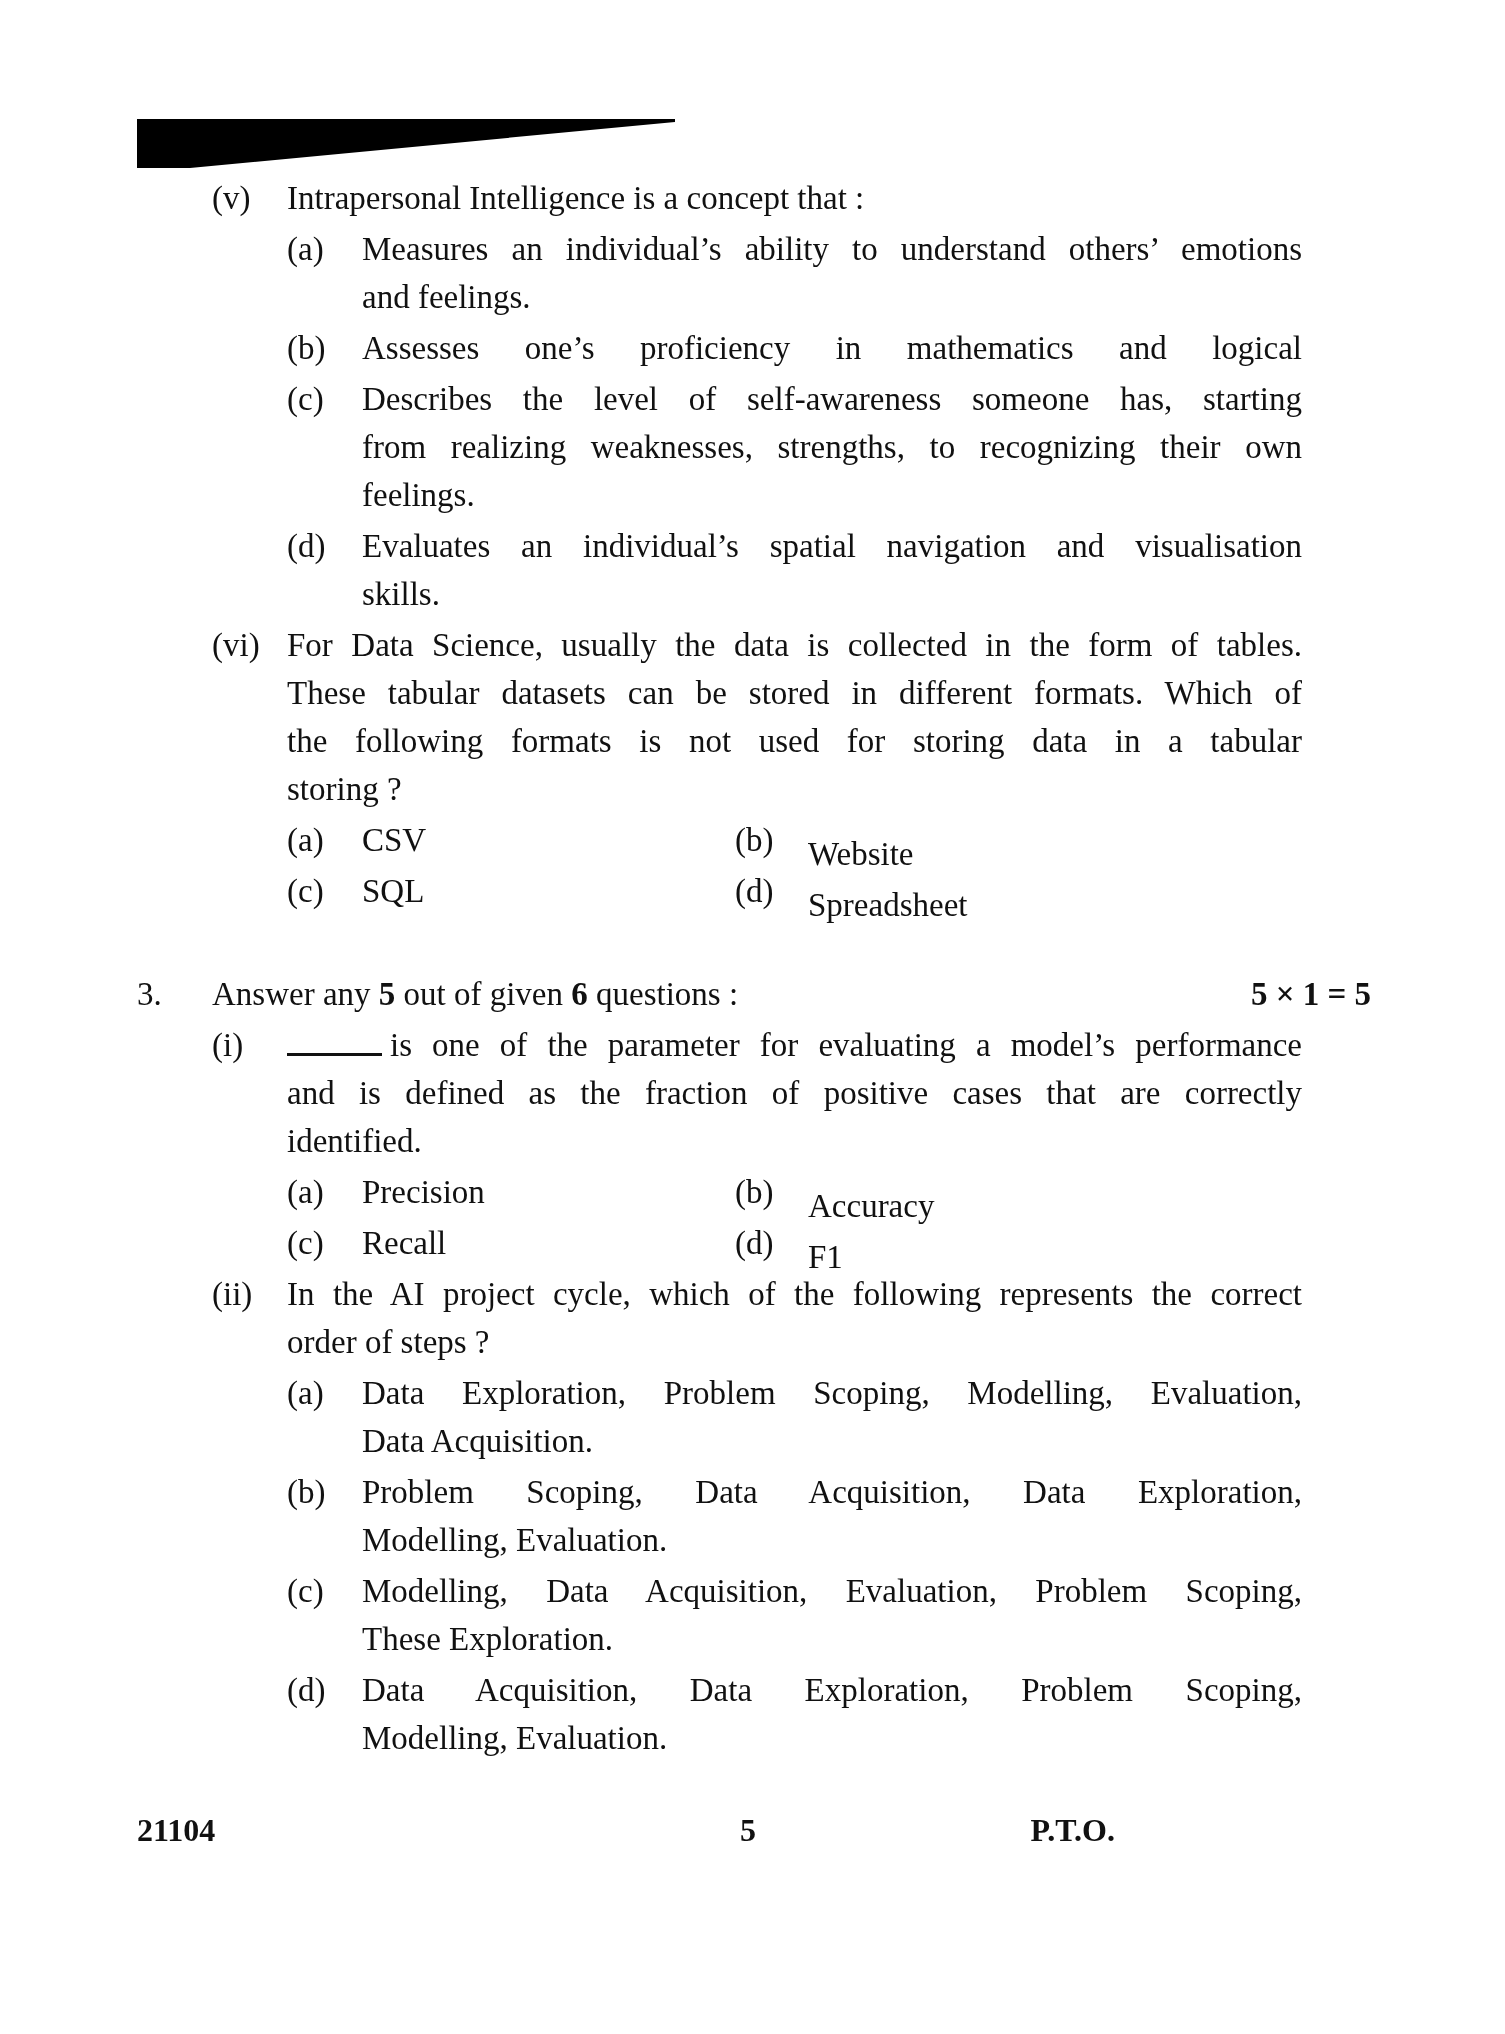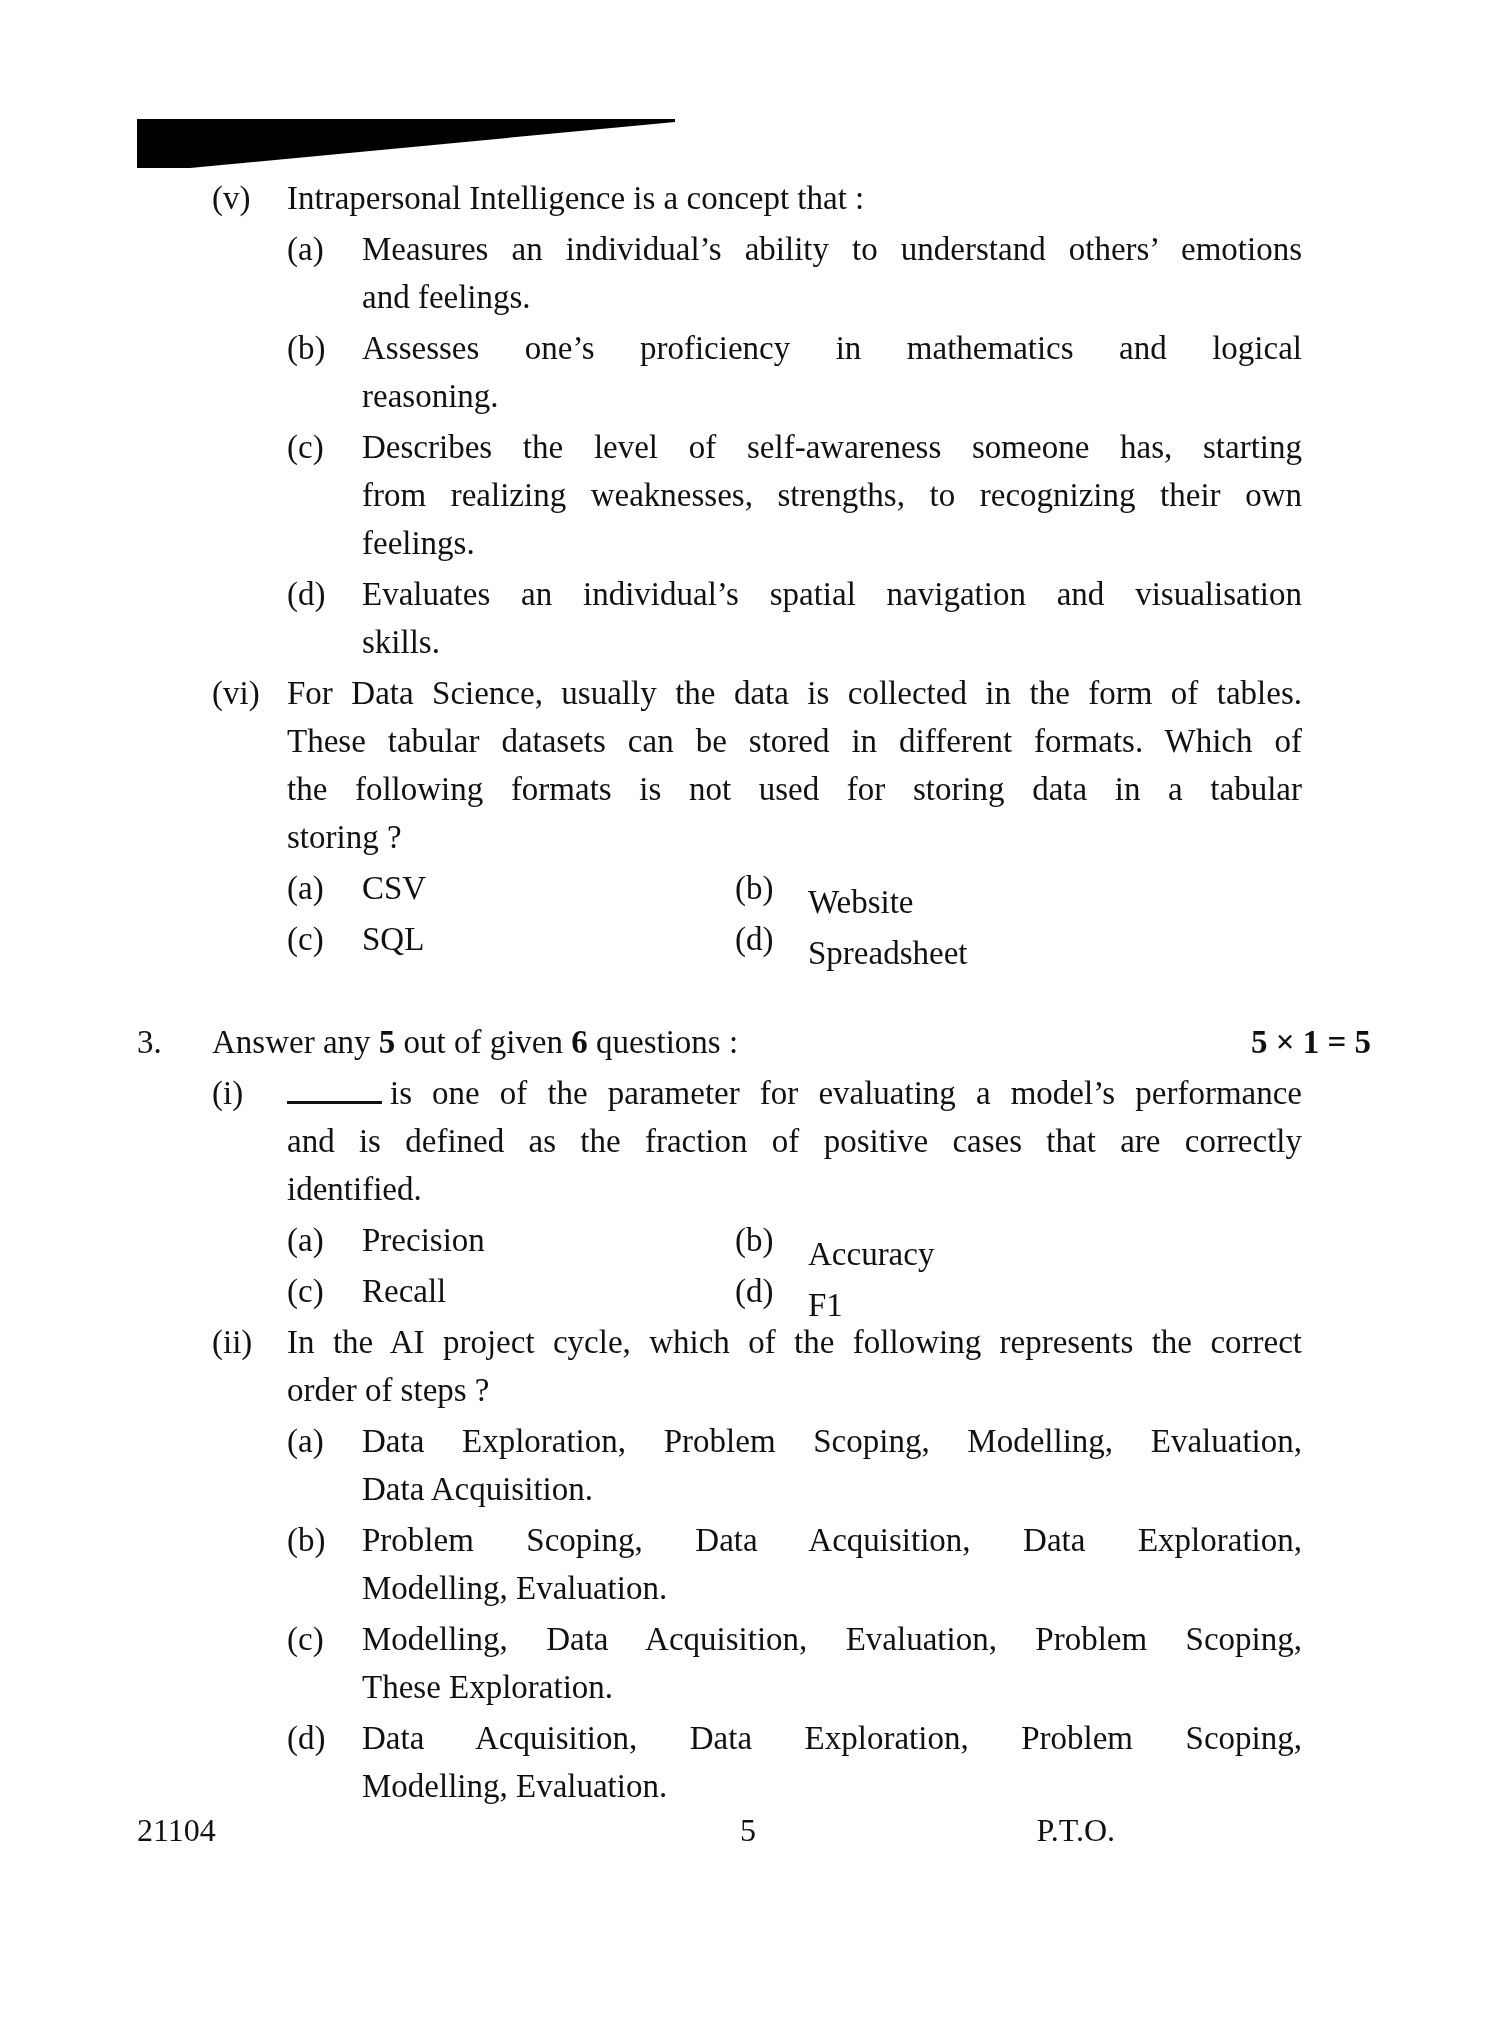--- a/index.html
+++ b/index.html
@@ -19,21 +19,21 @@
   .opt2 .c1l { position: absolute; left: 287px; }
   .opt2 .c1t { position: absolute; left: 362px; }
   .opt2 .c2l { position: absolute; left: 735px; }
   .opt2 .c2t { position: absolute; left: 808px; margin-top: 14px; }
   .section { margin-top: 55px; position: relative; height: 48px; }
   .sec-num { position: absolute; left: 137px; }
   .sec-text { position: absolute; left: 212px; }
   .sec-marks { position: absolute; right: 134px; font-weight: bold; }
   b { font-weight: bold; }
   .blank { display: inline-block; width: 95px; border-bottom: 3px solid #111; height: 30px; vertical-align: baseline; margin-right: 8px; }
-  .footer { position: absolute; top: 1806px; left: 0; width: 1245px; height: 48px; font-size: 32px; line-height: 48px; font-weight: normal; }
+  .footer { position: absolute; top: 1806px; left: 0; width: 1245px; height: 48px; font-size: 32px; line-height: 48px; font-weight: bold; }
   .f-code { position: absolute; left: 137px; }
   .f-page { position: absolute; left: 740px; }
   .f-pto { position: absolute; right: 130px; }
 </style>
 </head>
 <body>
 
 <svg class="bar" width="700" height="180" viewBox="0 0 700 180">
   <polygon points="137,119 675,119 675,122 190,168 137,168" fill="#000000"></polygon>
 </svg>
@@ -47,21 +47,20 @@
 
   <div class="row gap">
     <span class="lbl-o line">(a)</span>
     <div class="txt-o line just">Measures an individual’s ability to understand others’ emotions</div>
     <div class="txt-o line">and feelings.</div>
   </div>
 
   <div class="row gap">
     <span class="lbl-o line">(b)</span>
     <div class="txt-o line just">Assesses one’s proficiency in mathematics and logical</div>
-    <div class="txt-o line">reasoning.</div>
   </div>
 
   <div class="row gap">
     <span class="lbl-o line">(c)</span>
     <div class="txt-o line just">Describes the level of self-awareness someone has, starting</div>
     <div class="txt-o line just">from realizing weaknesses, strengths, to recognizing their own</div>
     <div class="txt-o line">feelings.</div>
   </div>
 
   <div class="row gap">

